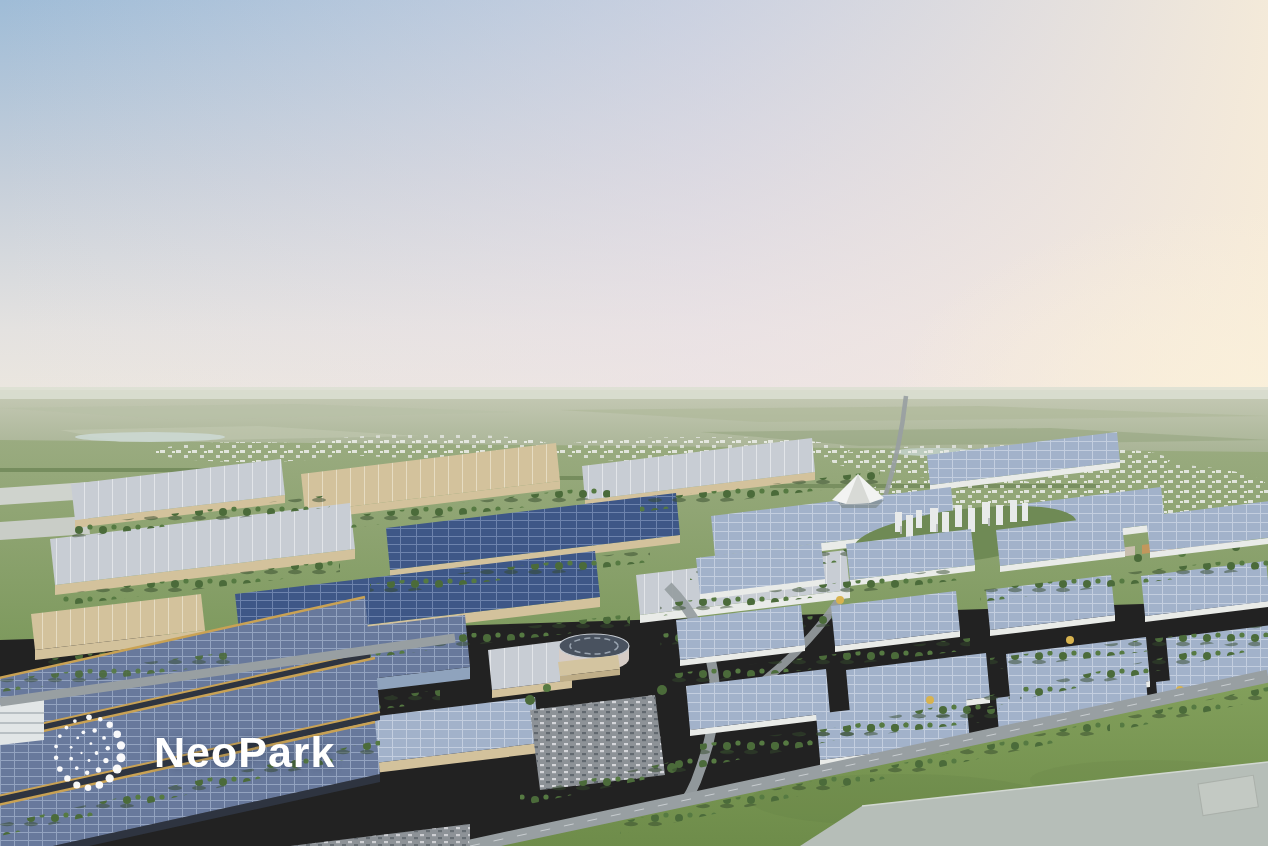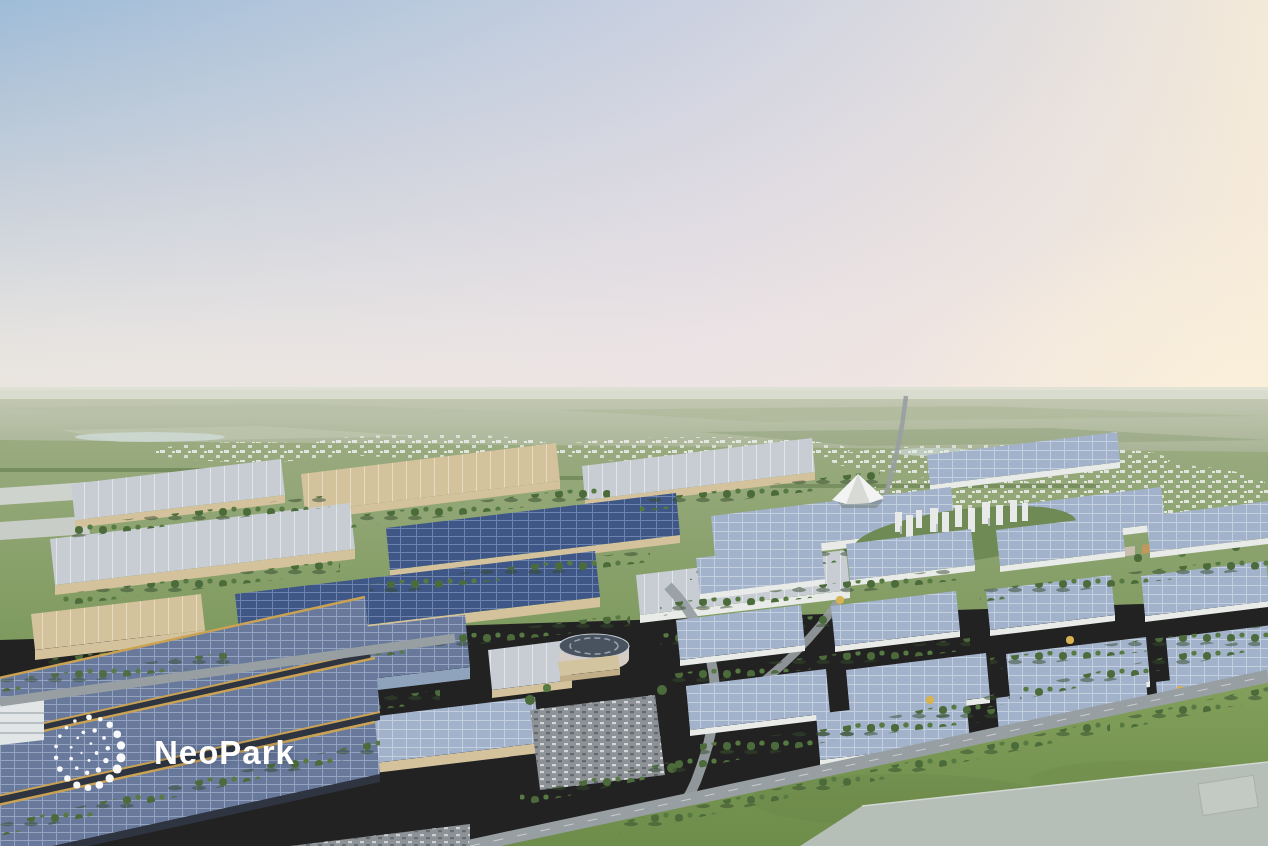--- a/index.html
+++ b/index.html
@@ -19,21 +19,21 @@
   .f-solar-light{fill:var(--pal-solar_light,#a2b2ca);}
   .f-tree{fill:var(--pal-tree,#4b6b3a);}
   .f-tree2{fill:#567a42;}
   .f-road{fill:none;stroke:var(--pal-road,#989fa2);}
   .f-white-bldg{fill:var(--pal-building_white,#e8eaea);}
   
   .logo{position:absolute;left:42px;top:706px;display:flex;align-items:center;color:#fff;}
   .logo-icon{width:94px;height:94px;flex:0 0 auto;}
   .logo-text{margin-left:18px;}
   .logo-name{
-    font-size:33px;font-weight:bold;letter-spacing:1px;line-height:1.05;
+    font-size:43px;font-weight:bold;letter-spacing:1px;line-height:1.05;
     text-shadow:0 1px 8px rgba(30,40,60,.35);
   }
   .logo-cn{
     margin-top:6px;font-size:21px;font-weight:normal;letter-spacing:3px;
     text-shadow:0 1px 6px rgba(30,40,60,.35);white-space:nowrap;
   }
 </style>
 </head>
 <body>
 

